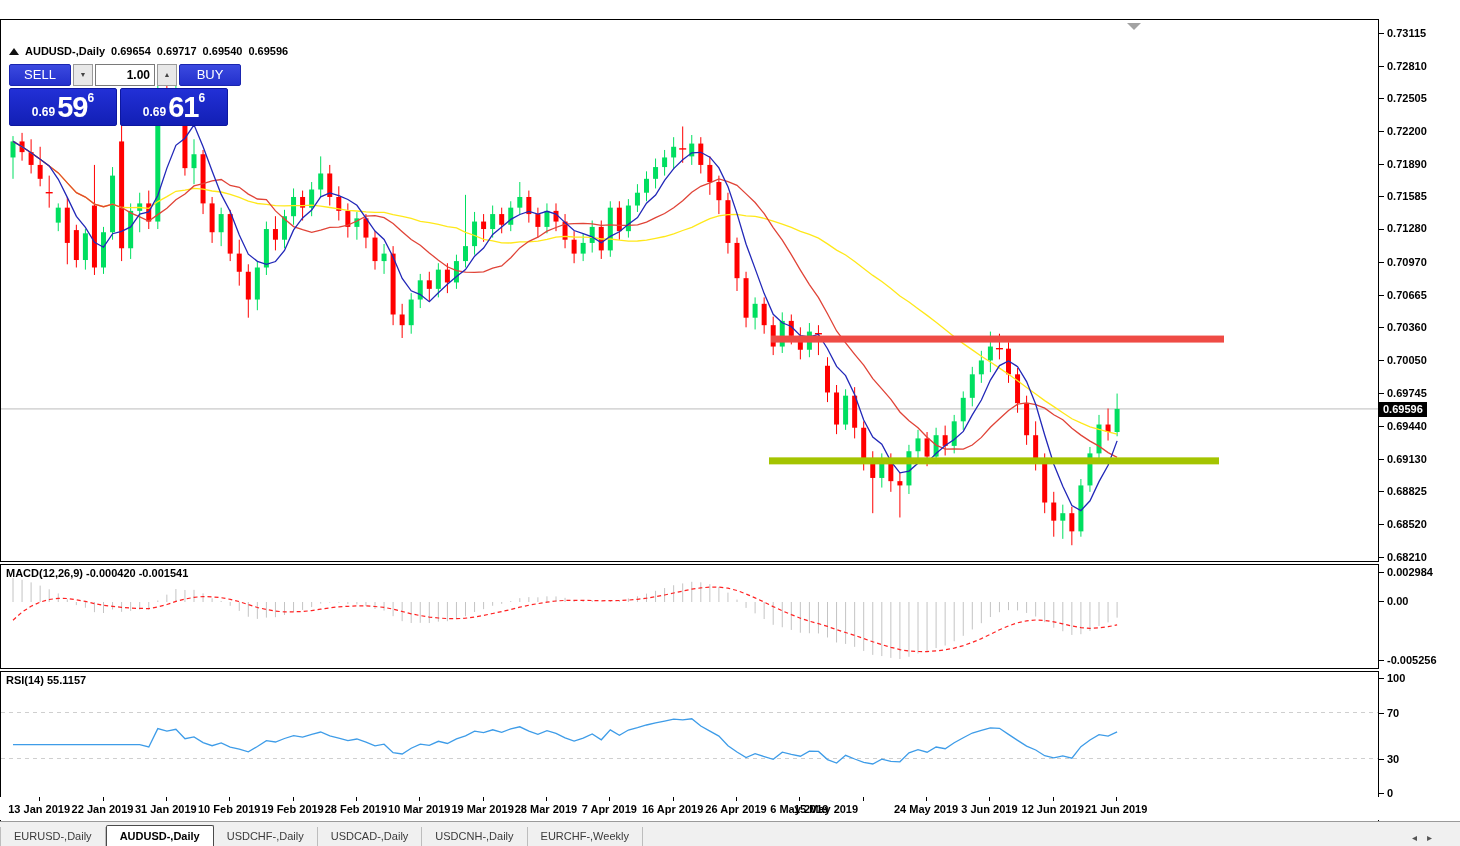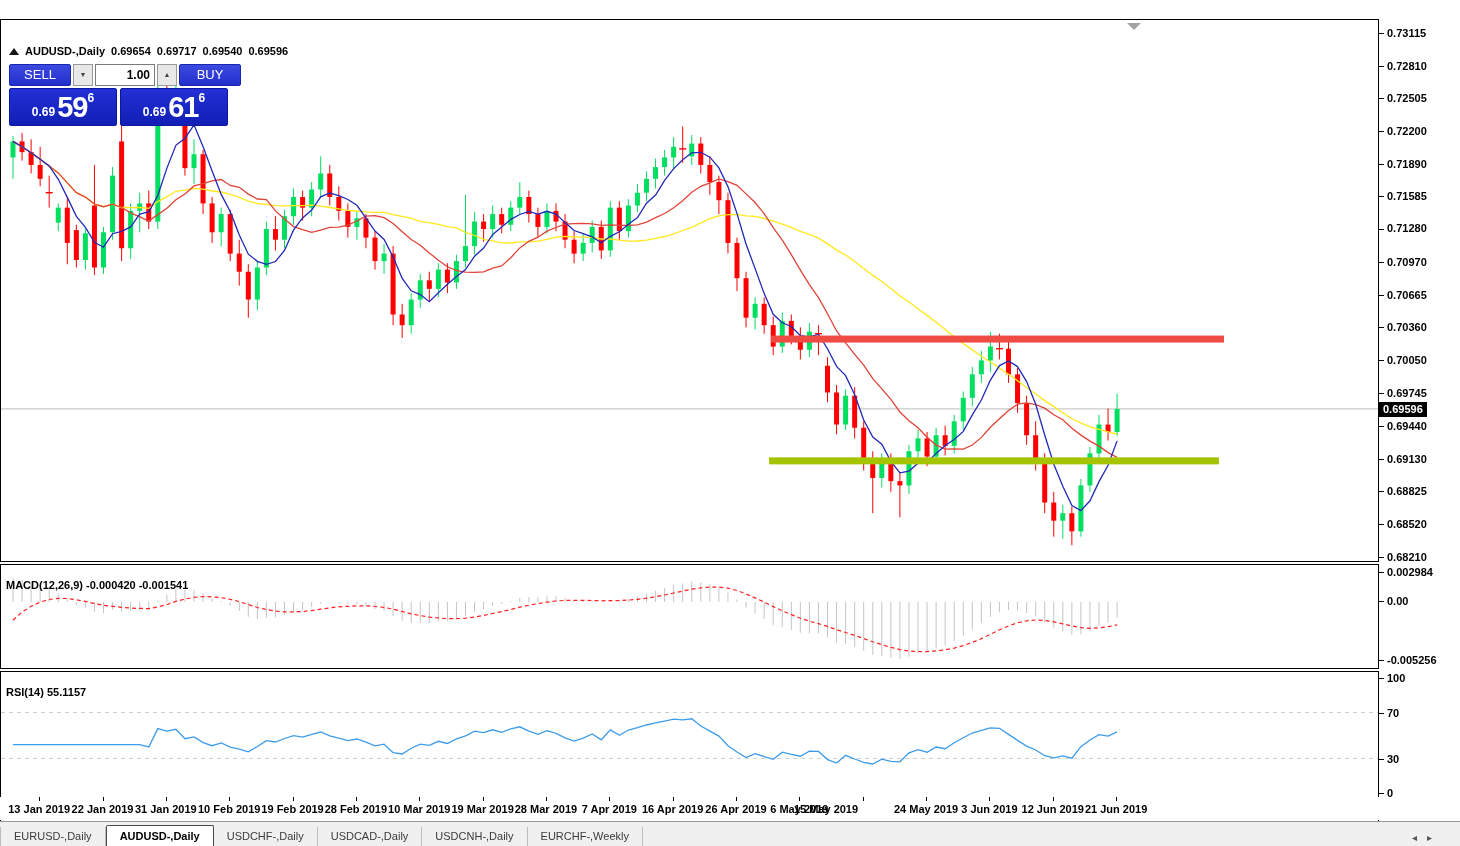--- a/index.html
+++ b/index.html
@@ -11,21 +11,21 @@
   .tf-btn{height:15px;line-height:15px;padding:0 5px;margin:0 1px;font-size:11px;color:#222;
           border:1px solid transparent;cursor:default;}
   .tf-btn.active{background:#fbfbfb;border-color:#9a9a9a #fff #fff #9a9a9a;}
   .tb-sep{width:1px;height:13px;background:#d0d0d0;margin:0 4px;}
   
   .pane{position:absolute;left:0;width:1379px;background:#fff;border:1px solid #000;box-sizing:border-box;}
   #main-pane{top:19px;height:543px;}
   #macd-pane{top:564px;height:105px;}
   #rsi-pane{top:671px;height:160px;}
   .pane svg{position:absolute;left:0;top:0;display:block;}
-  .pane-label{position:absolute;left:5px;top:2px;font-size:11px;font-weight:700;color:#000;white-space:pre;margin-top:12px;}
+  .pane-label{position:absolute;left:5px;top:2px;font-size:11px;font-weight:700;color:#000;white-space:pre;}
   
   #axis-col{position:absolute;left:1379px;top:19px;width:81px;height:778px;background:#fff;}
   .ax-lbl{position:absolute;left:8px;font-size:11px;font-weight:700;color:#000;white-space:nowrap;}
   .ax-tick{position:absolute;left:0;width:5px;height:1px;background:#000;}
   .cur-price{position:absolute;left:0;background:#000;color:#fff;font-size:11px;font-weight:700;
              padding:1px 4px 2px 4px;}
   
   .sym-header{position:absolute;left:8px;top:25px;display:flex;gap:6px;align-items:center;
               font-size:11px;font-weight:700;color:#000;z-index:5;}
   .up-tri{width:0;height:0;border-left:5px solid transparent;border-right:5px solid transparent;

